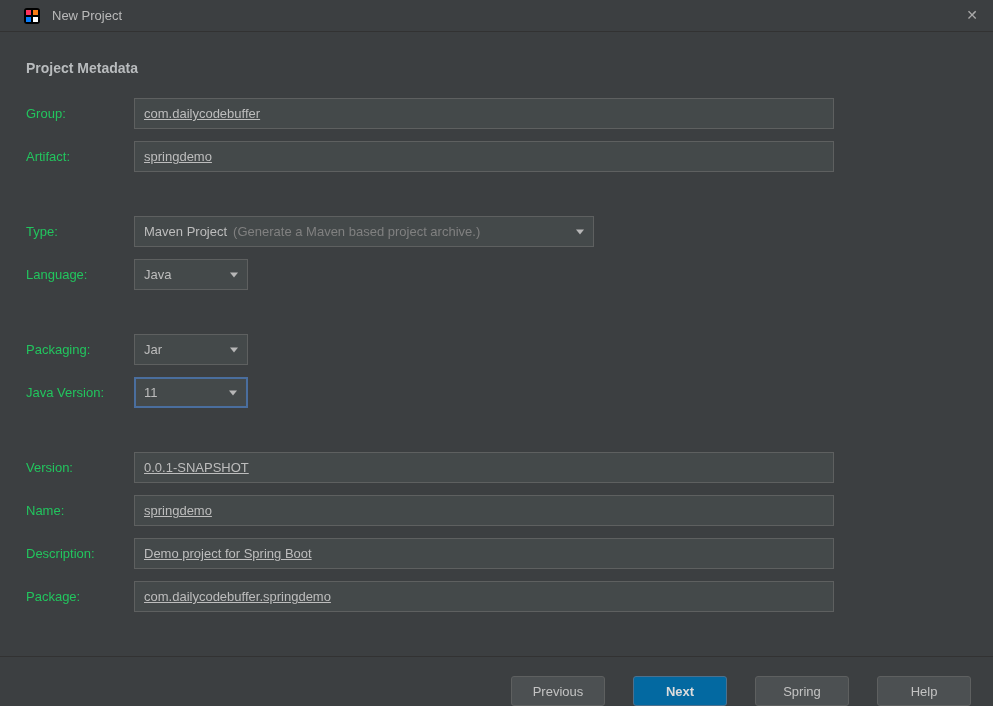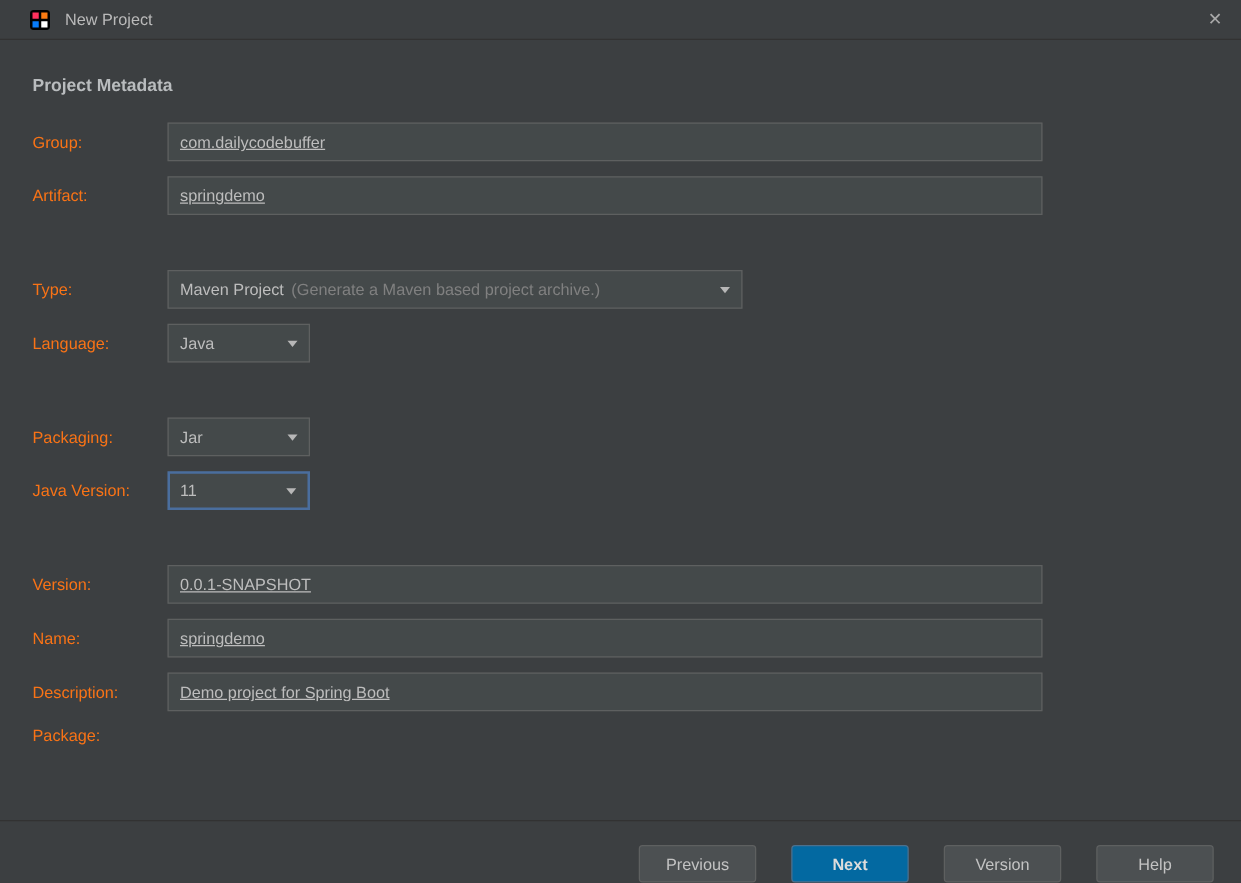--- a/index.html
+++ b/index.html
@@ -49,21 +49,21 @@
     margin-bottom: 22px;
   }
   .form-row {
     display: flex;
     align-items: center;
     margin-bottom: 12px;
   }
   .form-row.gap-after { margin-bottom: 44px; }
   .form-row .label {
     width: 108px;
-    color: #f97316;
+    color: #22c55e;
     font-size: 13px;
   }
   .text-input {
     flex: 0 0 700px;
     width: 700px;
     height: 31px;
     background: #44494a;
     border: 1px solid #5e6060;
     color: #bdbdbd;
     padding: 0 9px;
@@ -207,21 +207,22 @@
     <input class="text-input" type="text" value="springdemo" style="">
   </div>
 
   <div class="form-row">
     <div class="label">Description:</div>
     <input class="text-input" type="text" value="Demo project for Spring Boot" style="">
   </div>
 
   <div class="form-row">
     <div class="label">Package:</div>
+    <input class="text-input" type="text" value="com.dailycodebuffer.springdemo" style="">
   </div>
 </div>
 
 <div class="footer">
   <button class="btn">Previous</button>
   <button class="btn primary">Next</button>
-  <button class="btn">Version</button>
+  <button class="btn">Spring</button>
   <button class="btn">Help</button>
 </div>
 
 </body></html>

